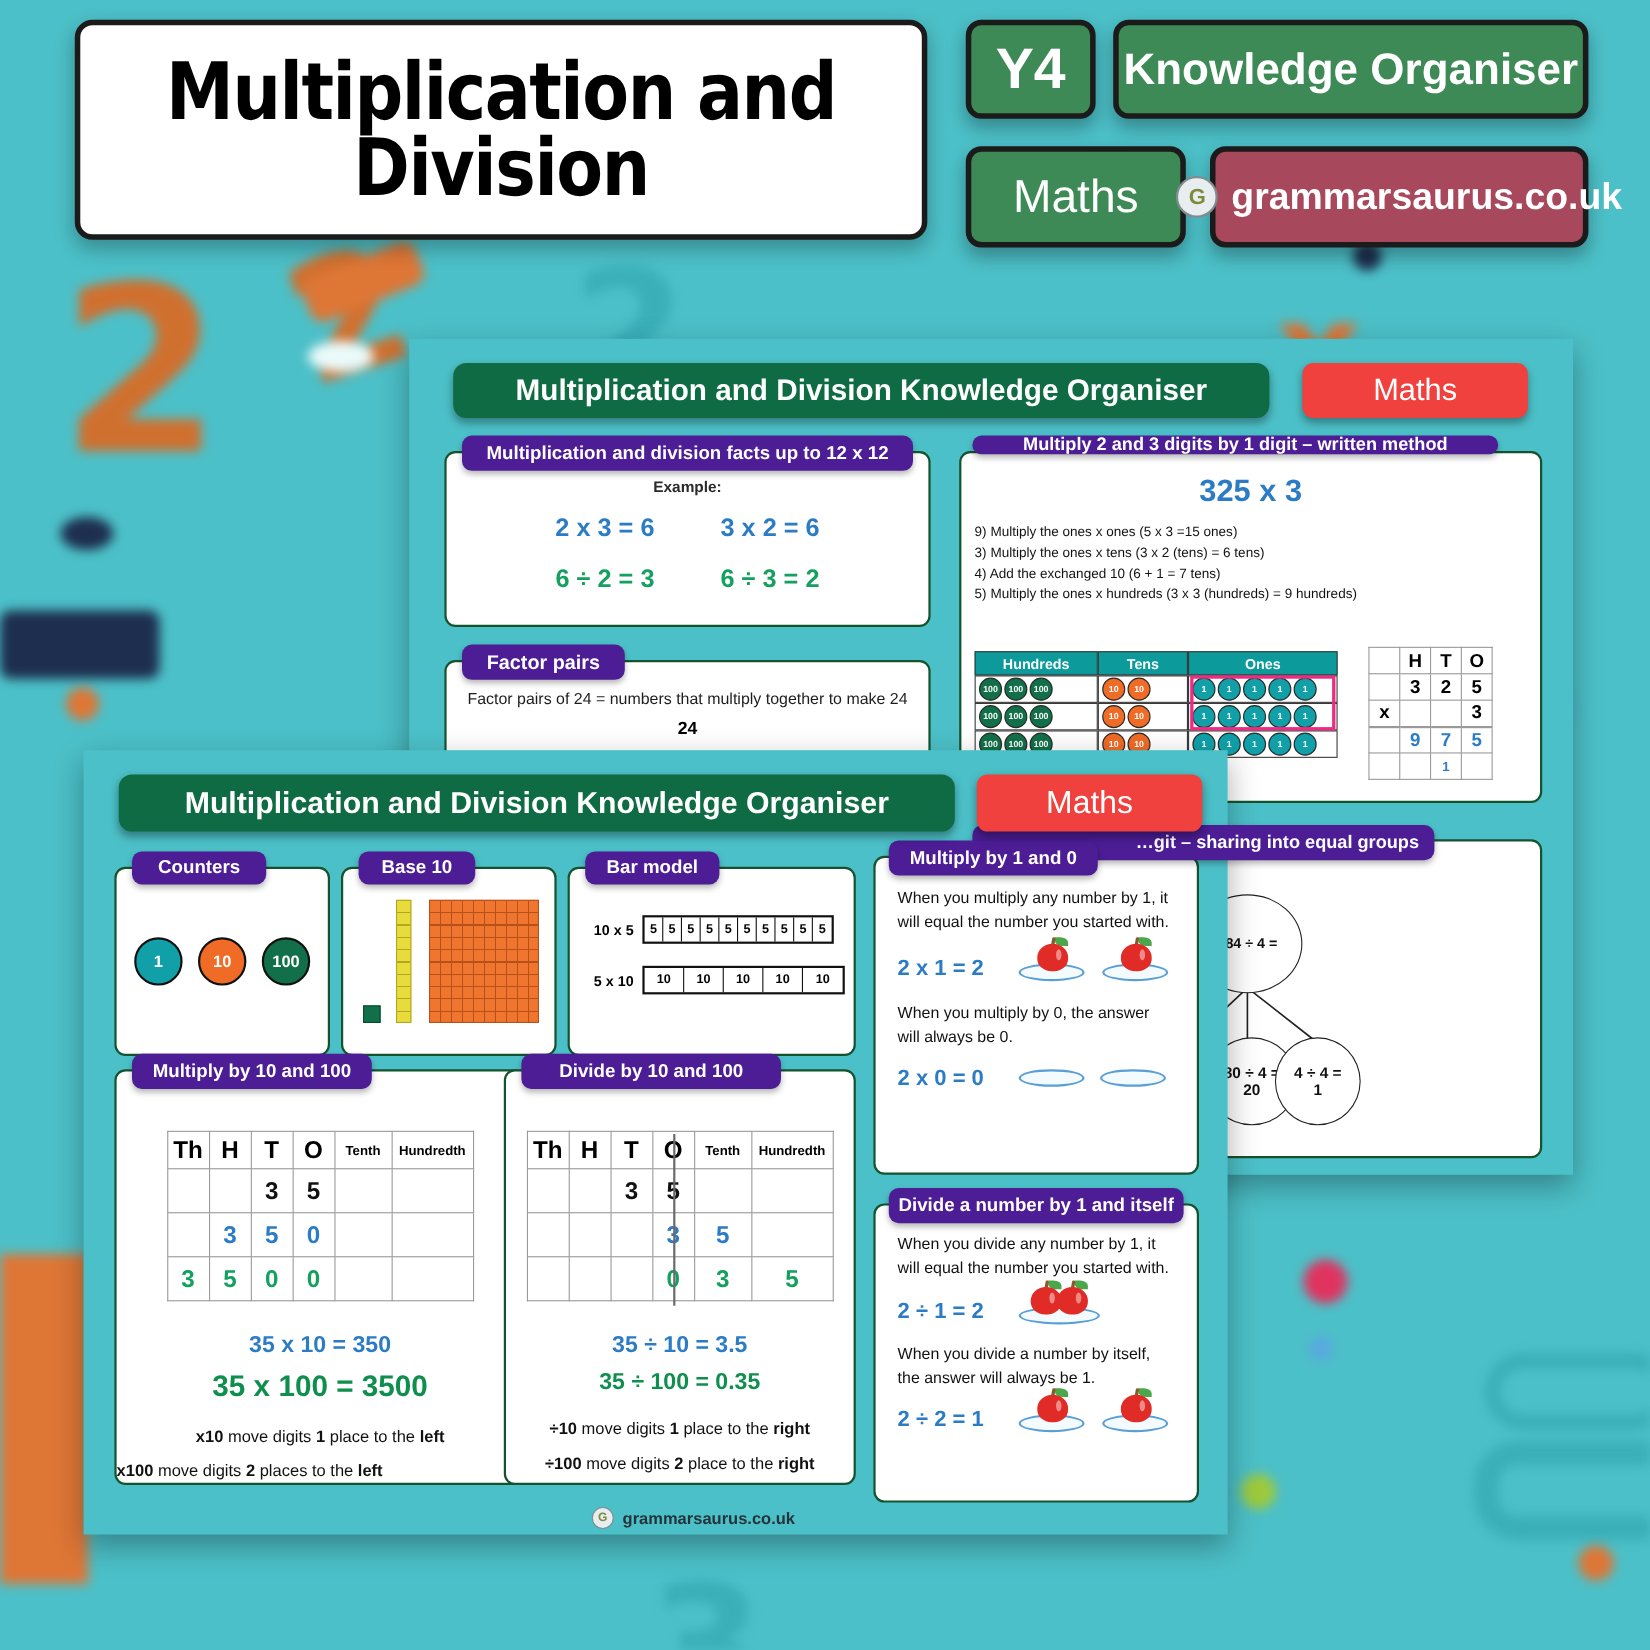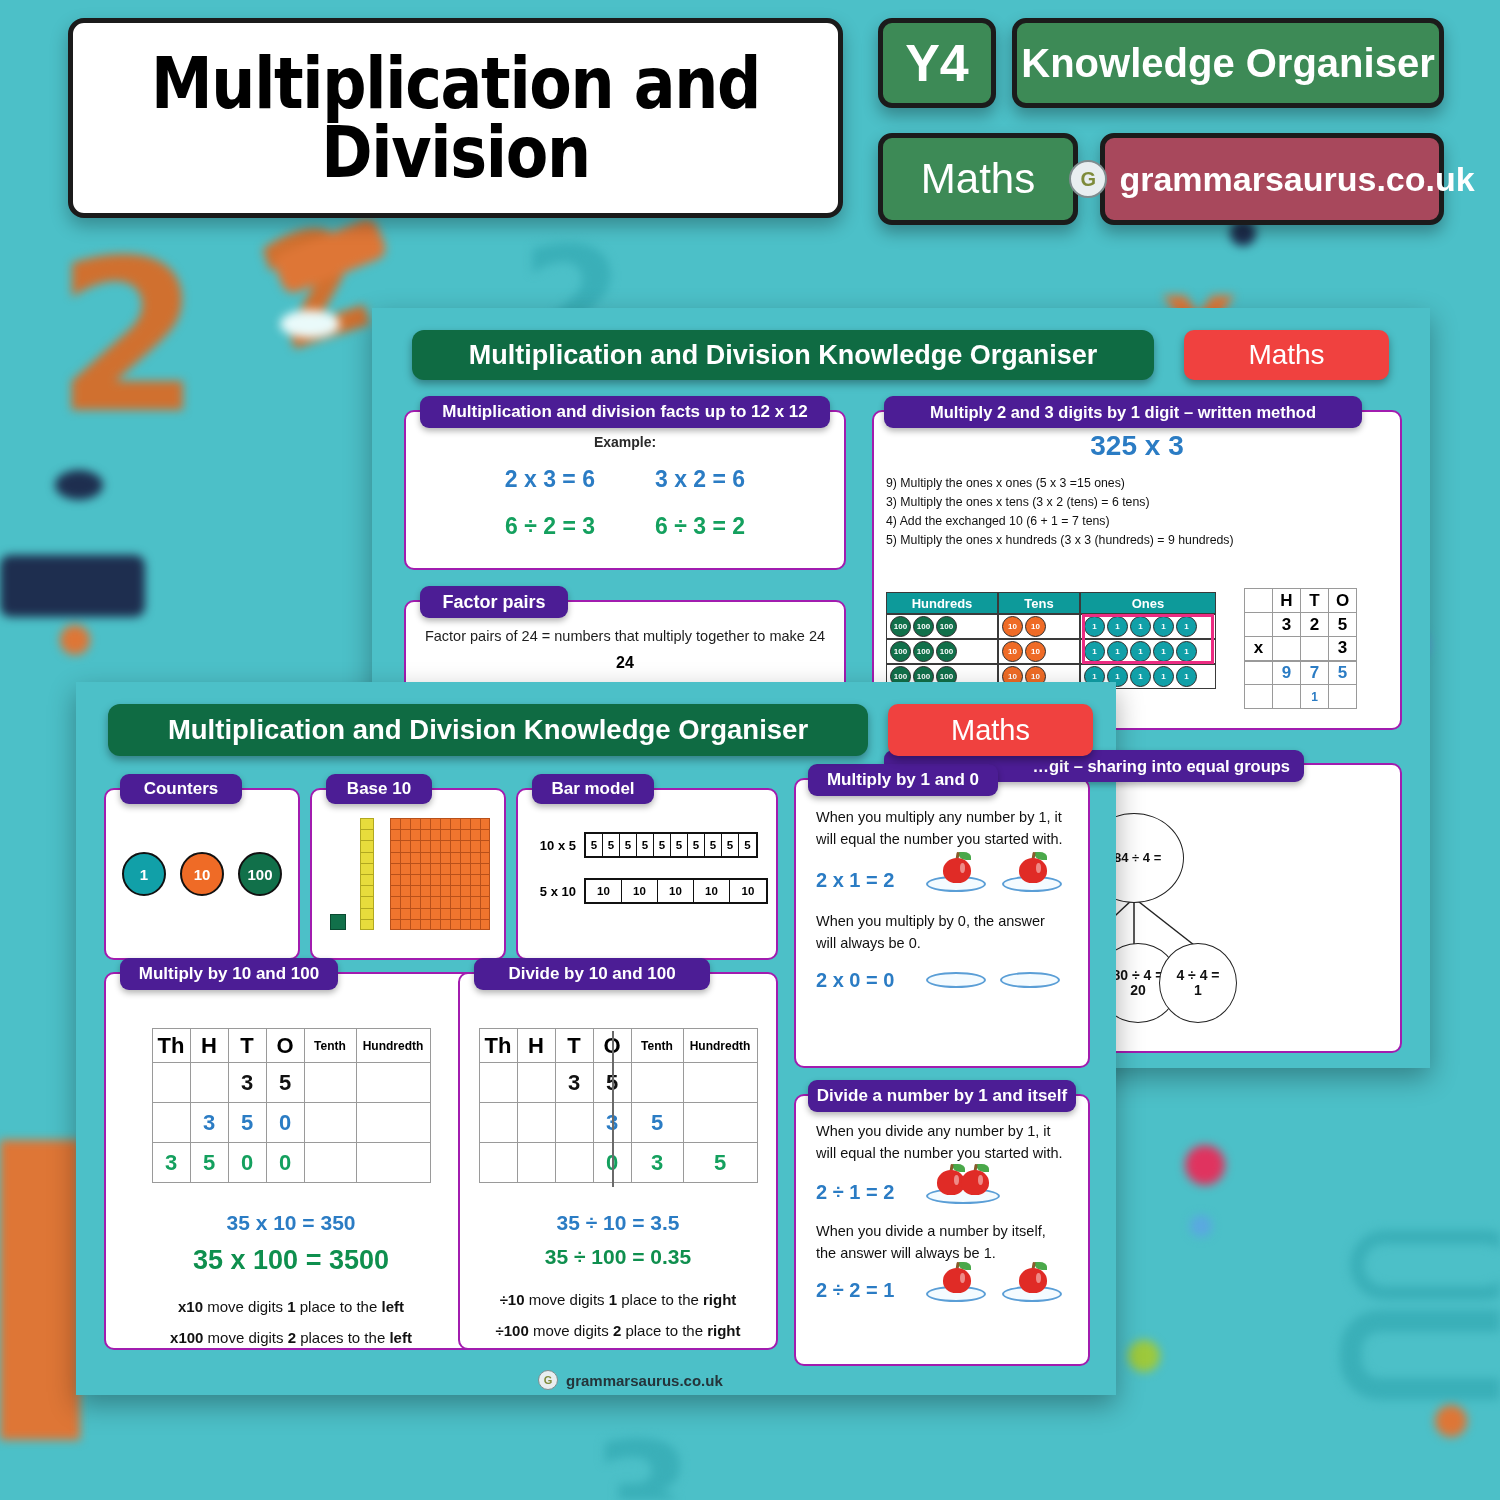--- a/index.html
+++ b/index.html
@@ -67,21 +67,21 @@
     color: #fff; font-weight: 700; display: flex;
     align-items: center; justify-content: center;
     box-shadow: 0 4px 8px rgba(0,0,0,.35); z-index: 6;
   }
   .card-subject {
     position: absolute; background: #f0413f; border-radius: 10px;
     color: #fff; display: flex; align-items: center; justify-content: center;
     box-shadow: 0 4px 8px rgba(0,0,0,.35); z-index: 6;
   }
   .panel {
-    position: absolute; background: #fff; border: 2px solid #a21caf;
+    position: absolute; background: #fff; border: 2px solid #14532d;
     border-radius: 10px; overflow: hidden;
   }
   .panel-hdr {
     position: absolute; background: #4c1d95; border-radius: 9px;
     color: #fff; font-weight: 700; display: flex;
     align-items: center; justify-content: center;
     box-shadow: 0 3px 6px rgba(0,0,0,.3); z-index: 5; white-space: nowrap;
   }
 
   .blue  { color: #2b7cc4; }
@@ -316,21 +316,21 @@
           </tr>
           <tr>
             <td style="width: 28px; height: 24px; color: rgb(43, 124, 196); font-size: 12px;"></td>
             <td style="width: 28px; height: 24px; color: rgb(43, 124, 196); font-size: 12px;"></td>
             <td style="width: 28px; height: 24px; color: rgb(43, 124, 196); font-size: 12px;">1</td>
             <td style="width: 28px; height: 24px; color: rgb(43, 124, 196); font-size: 12px;"></td>
           </tr>
         </tbody>
     </table>
   </div>
-  <div class="panel-hdr" style="left:512px;top:88px;width:478px;height:32px;font-size:16.5px;">Multiply 2 and 3 digits by 1 digit  – written method</div>
+  <div class="panel-hdr" style="left:512px;top:88px;width:478px;height:17px;font-size:16.5px;">Multiply 2 and 3 digits by 1 digit  – written method</div>
 
   <div class="panel" style="left:500px;top:455px;width:530px;height:290px;">
     <div class="green bold" style="margin:14px 0 0 18px;font-size:26px;">4 = 121</div>
     <div style="position:absolute;left:130px;top:48px;width:380px;height:210px;">
       <svg width="380" height="210" style="position:absolute;left:0;top:0;">
         <line x1="130" y1="85" x2="80" y2="132" stroke="#222" stroke-width="1.5"></line>
         <line x1="130" y1="85" x2="130" y2="132" stroke="#222" stroke-width="1.5"></line>
         <line x1="130" y1="85" x2="190" y2="132" stroke="#222" stroke-width="1.5"></line>
       </svg>
       <div class="bubble" style="left:80px;top:0px;width:100px;height:90px;font-size:13px;">484 ÷ 4 =</div>
@@ -525,21 +525,21 @@
             <td style="width: 52px; height: 40px; font-size: 22px; color: rgb(20, 160, 94);"></td>
             <td style="width: 74px; height: 40px; font-size: 22px; color: rgb(20, 160, 94);"></td>
           </tr>
         </tbody>
     </table>
     <div class="blue bold" style="text-align:center;margin-top:28px;font-size:21px;">35 x 10 = 350</div>
     <div class="dgreen bold" style="text-align:center;margin-top:10px;font-size:27px;">35 x 100 = 3500</div>
     <div style="margin:22px 0 0;text-align:center;font-size:15px;color:#111;">
       <b>x10</b><span> move digits </span><b>1</b><span> place to the </span><b>left</b>
     </div>
-    <div style="margin:14px 0 0;text-align:center;font-size:15px;color:#111;">
+    <div style="margin:14px 0 0;font-size:15px;color:#111;">
       <b>x100</b><span> move digits </span><b>2</b><span> places to the </span><b>left</b>
     </div>
 
   </div>
   <div class="panel-hdr" style="left:44px;top:276px;width:218px;height:32px;font-size:17px;">Multiply by 10 and 100</div>
 
   <div class="panel" style="left:382px;top:290px;width:320px;height:378px;">
     <table class="pv" style="margin:54px auto 0;position:relative;">
       <thead>
           <tr id="div-head">

